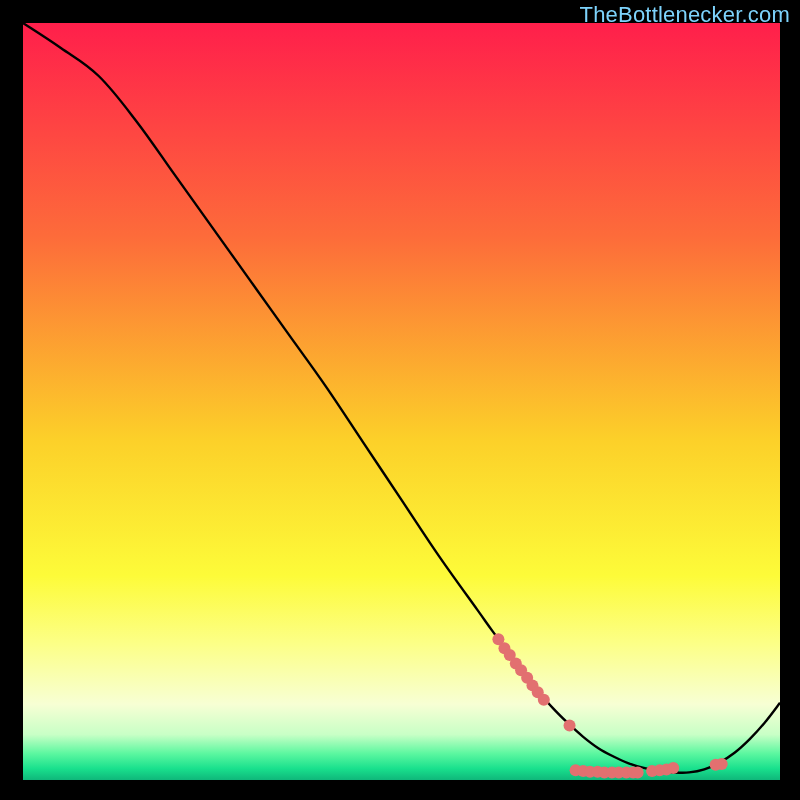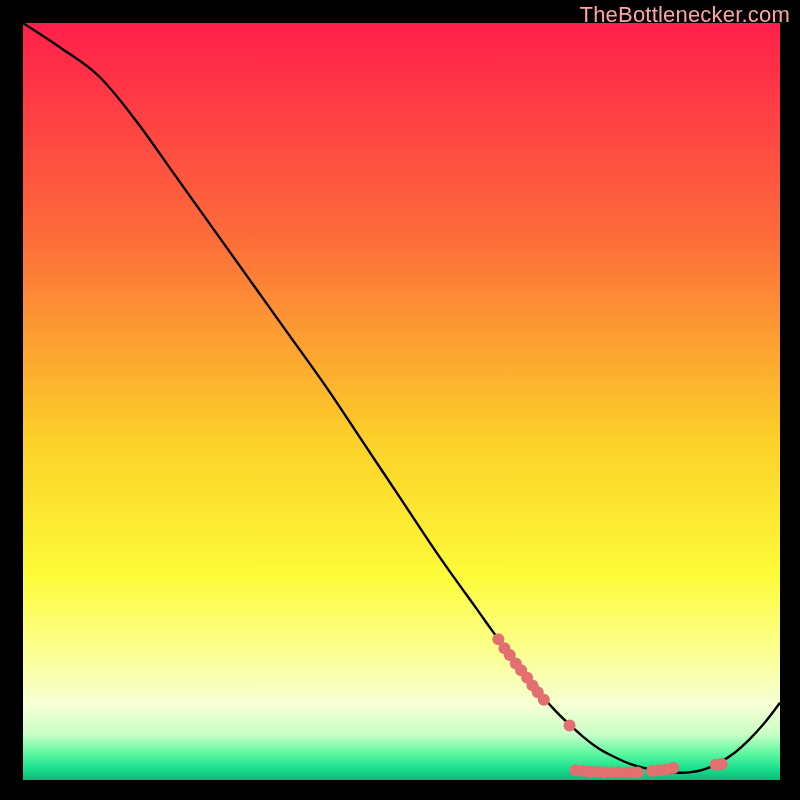--- a/index.html
+++ b/index.html
@@ -14,21 +14,21 @@
   .frame {
     position: relative;
     width: 800px;
     height: 800px;
     background: #000;
   }
   .watermark {
     position: absolute;
     top: 2px;
     right: 10px;
-    color: #fca5a5;
+    color: #7dd3fc;
     font-size: 22px;
     font-weight: 500;
     letter-spacing: 0.2px;
     z-index: 50;
   }
   .plot {
     position: absolute;
     left: 23px;
     top: 23px;
     width: 757px;

